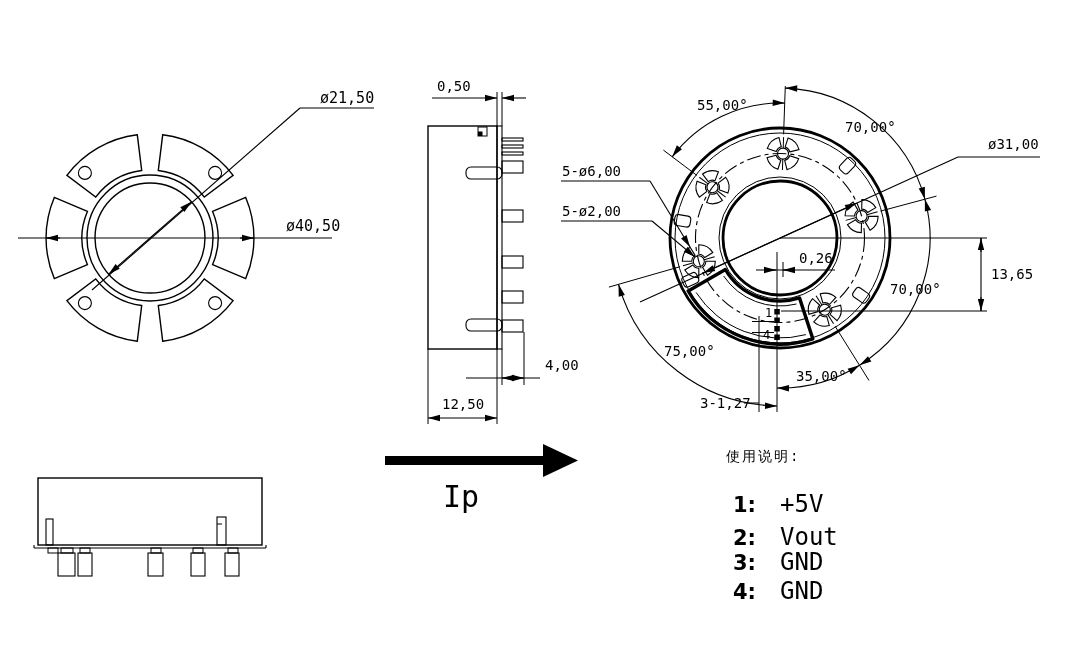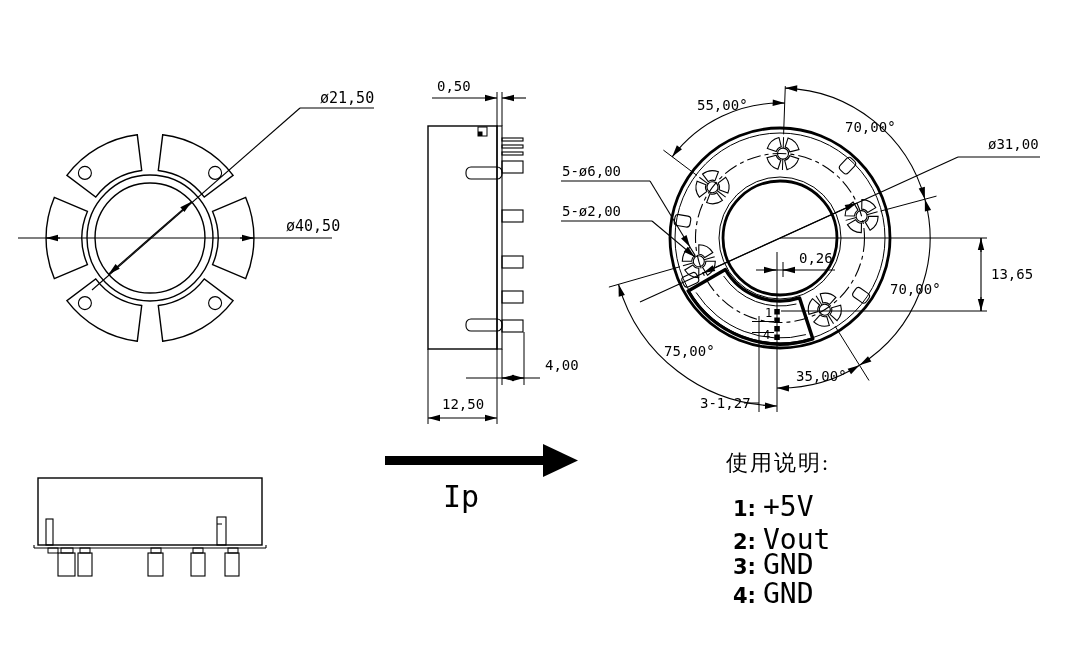--- a/index.html
+++ b/index.html
@@ -10,24 +10,24 @@
   svg .ln14{stroke:#000;fill:none;stroke-width:1.4;}
   svg .thk{stroke:#000;fill:none;stroke-width:2.8;}
   svg .thin{stroke:#000;fill:none;stroke-width:1;}
   svg .wedge{stroke:#000;fill:none;stroke-width:3.4;stroke-linejoin:round;}
   svg .dash{stroke:#000;fill:none;stroke-width:1.1;stroke-dasharray:14 4 4 4;}
   svg text.dim{font-family:"DejaVu Sans Mono","Liberation Mono",monospace;font-size:14px;fill:#000;}
   svg text.dimL{font-family:"DejaVu Sans Mono","Liberation Mono",monospace;font-size:15px;fill:#000;}
   svg text.pinlab{font-family:"DejaVu Sans Mono","Liberation Mono",monospace;font-size:12px;fill:#000;}
   svg text.ip{font-family:"DejaVu Sans Mono","Liberation Mono",monospace;font-size:30px;fill:#000;}
   .notes{position:absolute;left:726px;top:448px;color:#000;}
-  .notes .title{font-family:Liberation Serif, serif;font-size:22px;letter-spacing:2px;}
+  .notes .title{font-family:Liberation Mono, monospace;font-size:14px;letter-spacing:2px;}
   .pin-row{position:absolute;left:7px;white-space:nowrap;}
   .pin-row .num{font-family:"DejaVu Sans","Liberation Sans",sans-serif;font-weight:bold;font-size:21px;}
-  .pin-row .sig{font-family:"DejaVu Sans Mono","Liberation Mono",monospace;font-size:28px;margin-left:7px;}
+  .pin-row .sig{font-family:"DejaVu Sans Mono","Liberation Mono",monospace;font-size:24px;margin-left:24px;}
 </style>
 </head>
 <body>
 
 <div class="canvas">
 
 <svg width="1072" height="658" viewBox="0 0 1072 658">
   <defs>
     <marker id="arw" markerUnits="userSpaceOnUse" markerWidth="14" markerHeight="8" refX="13" refY="4" orient="auto-start-reverse">
       <path d="M13,4 L1,0.8 L1,7.2 Z" fill="#000"></path>

